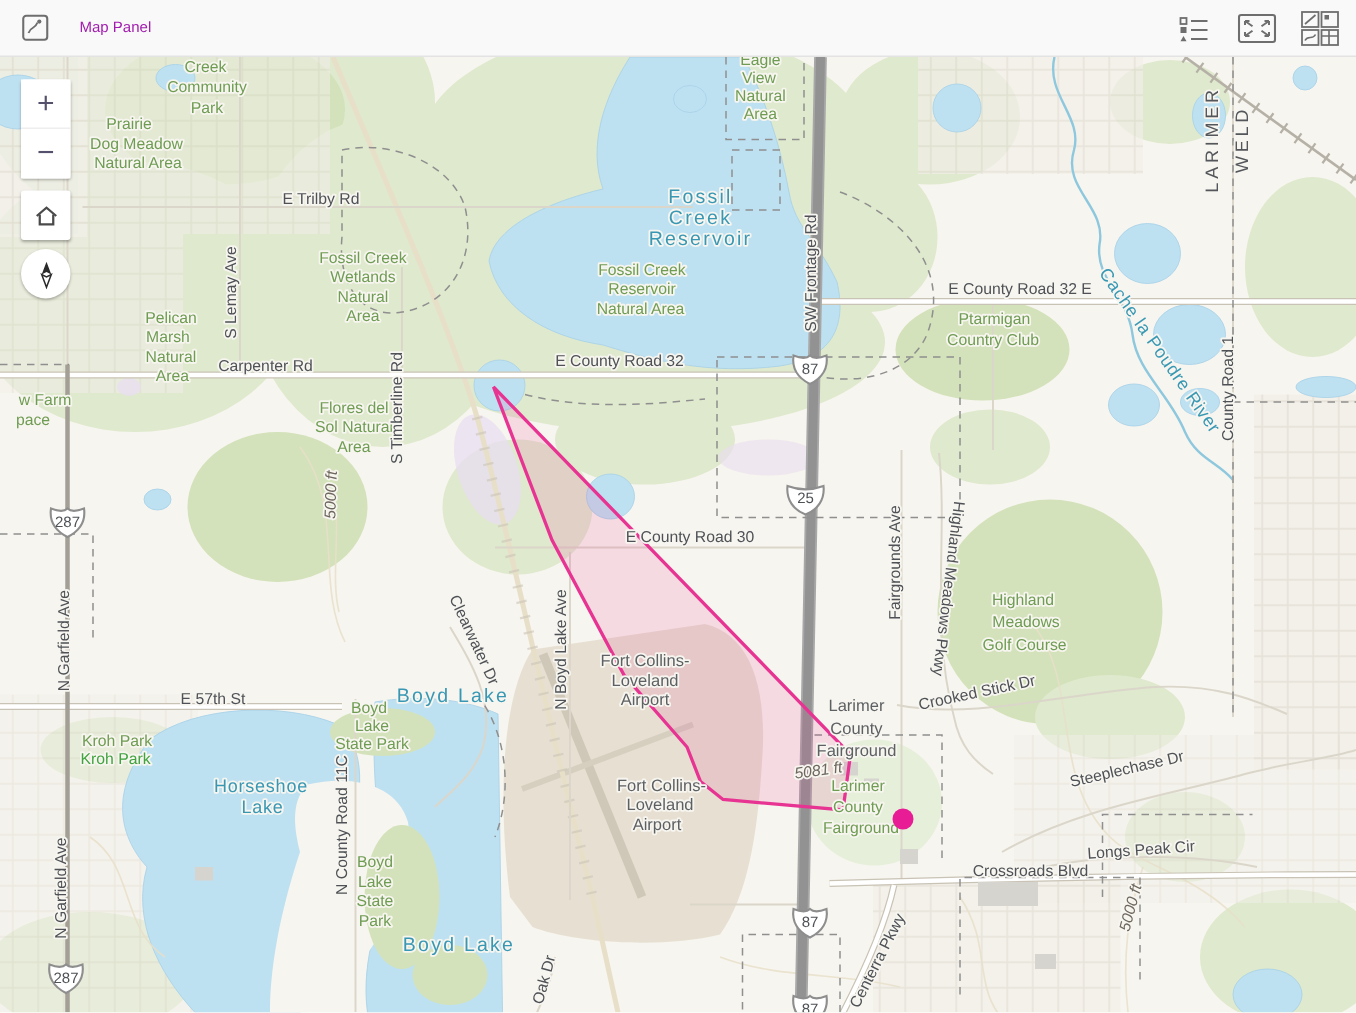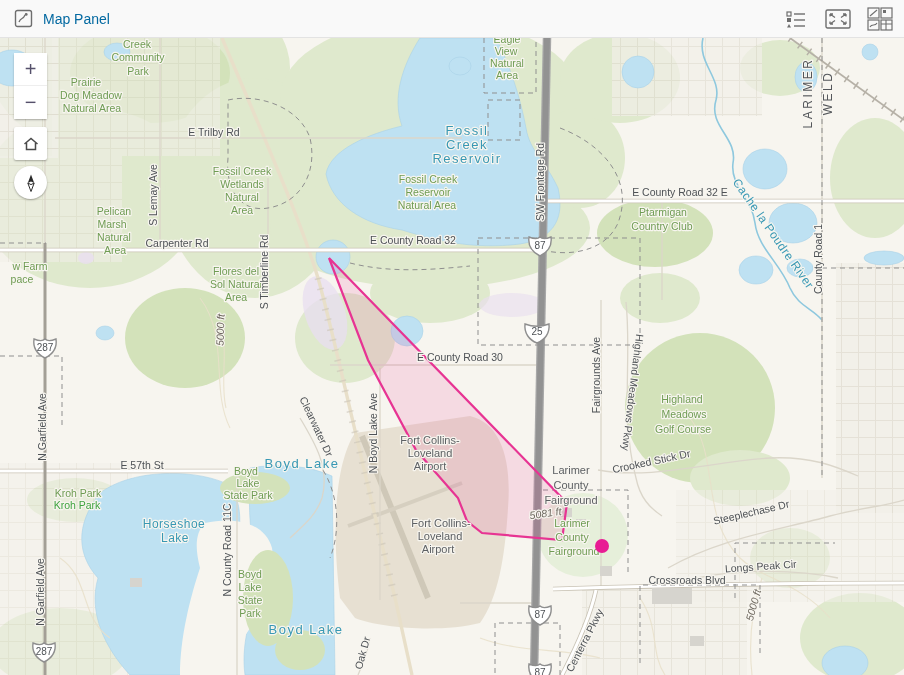--- a/index.html
+++ b/index.html
@@ -1,19 +1,19 @@
 <!DOCTYPE html>
 <html><head>
 <meta charset="utf-8">
 <style>
   html,body{margin:0;padding:0;background:#fff;}
   #app{position:relative;width:904px;height:675px;overflow:hidden;font-family:"Liberation Sans",sans-serif;background:#f7f5ef;}
   
   #header{position:absolute;top:0;left:0;width:904px;height:38px;background:#f9f9f9;border-bottom:1px solid #e3e3e3;display:flex;align-items:center;box-sizing:border-box;}
-  #header .title{font-size:14px;color:#0369a1;margin-left:10px;}
+  #header .title{font-size:10px;color:#a21caf;margin-left:20px;}
   #hicon{margin-left:14px;display:flex;align-items:center;}
   #hbtns{position:absolute;right:10px;top:0;height:38px;display:flex;align-items:center;gap:14px;}
   .hbtn{width:28px;height:28px;display:flex;align-items:center;justify-content:center;background:transparent;border:none;padding:0;cursor:pointer;}
   
   #map{position:absolute;top:38px;left:0;width:904px;height:637px;}
   
   .widget{position:absolute;background:#fff;box-shadow:0 1px 2px rgba(0,0,0,.3);border-radius:2px;}
   #zoomctl{left:14px;top:15px;width:33px;height:66px;}
   .zbtn{width:33px;height:33px;background:#fff;border:none;font-size:20px;color:#55506b;display:flex;align-items:center;justify-content:center;cursor:pointer;padding:0;}
   #zoomctl .zbtn:first-child{border-bottom:1px solid #eee;}

